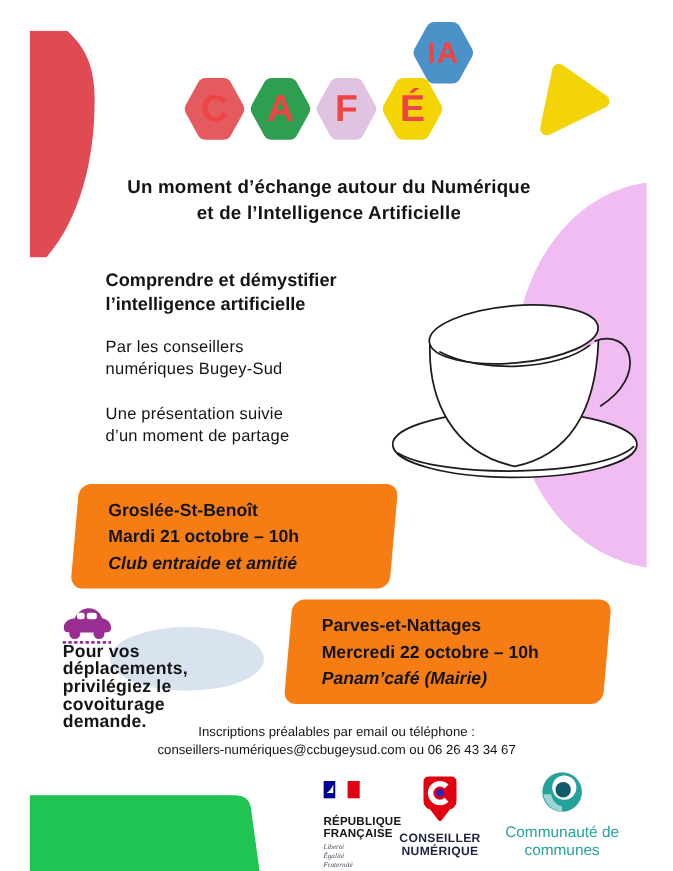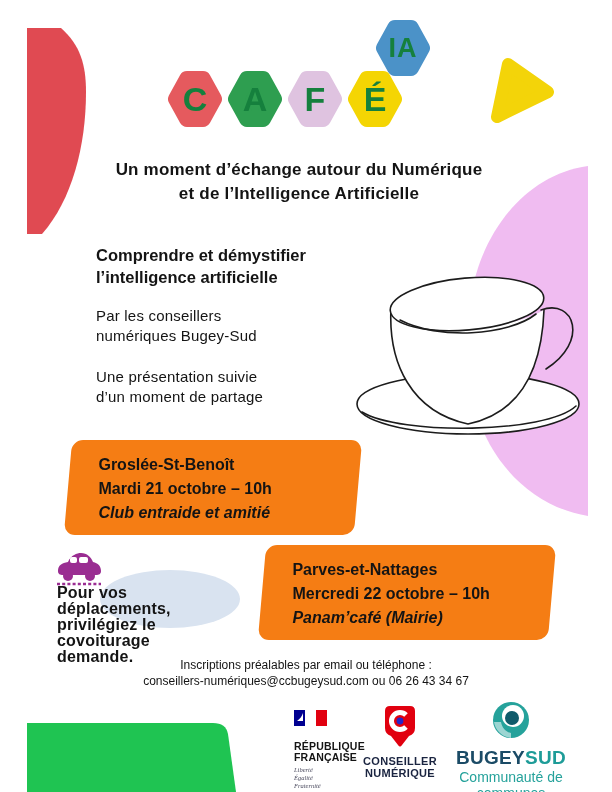--- a/index.html
+++ b/index.html
@@ -8,21 +8,21 @@
     background:#ffffff; overflow:hidden;
     font-family:"Liberation Sans", sans-serif; color:#141414;
   }
   .abs { position:absolute; }
 
   
   .hex { position:absolute; width:58px; height:60px; }
   .hex svg { position:absolute; left:0; top:0; }
   .hex-letter {
     position:absolute; inset:0; display:flex; align-items:center; justify-content:center;
-    font-weight:bold; font-size:34px; color:#15803d;
+    font-weight:bold; font-size:34px; color:#ef4444;
   }
   .hex-letter.ia { font-size:27px; letter-spacing:1px; }
 
   
   .heading {
     position:absolute; left:0; top:158px; width:598px; text-align:center;
     font-weight:bold; font-size:17px; line-height:24px; letter-spacing:.2px;
   }
 
   
@@ -210,19 +210,16 @@
     </div>
   </div>
 
   <div class="bs-logo">
     <svg width="44" height="44" viewBox="0 0 44 44">
       <circle cx="22" cy="22" r="18" fill="#25A29B"></circle>
       <circle cx="24" cy="18" r="11" fill="#ffffff"></circle>
       <circle cx="23" cy="20" r="7" fill="#0F5B6B"></circle>
       <path d="M22,40 C13,39 6,32 5,24 L12,24 C13,30 17,34 22,35 Z" fill="#ffffff" opacity="0.55"></path>
     </svg>
-    <div class="bs-name">
-      <span class="p1">BUGEY</span><span class="p2">SUD</span>
-    </div>
     <div class="bs-tagline">Communauté de communes</div>
   </div>
 
 </div>
 
 </body></html>

